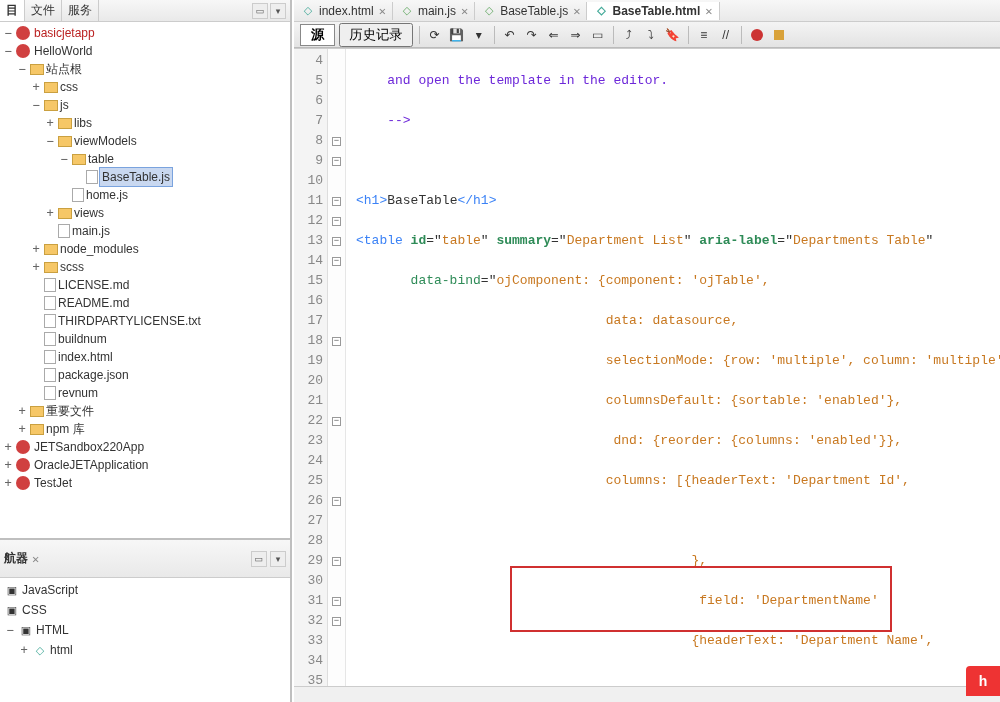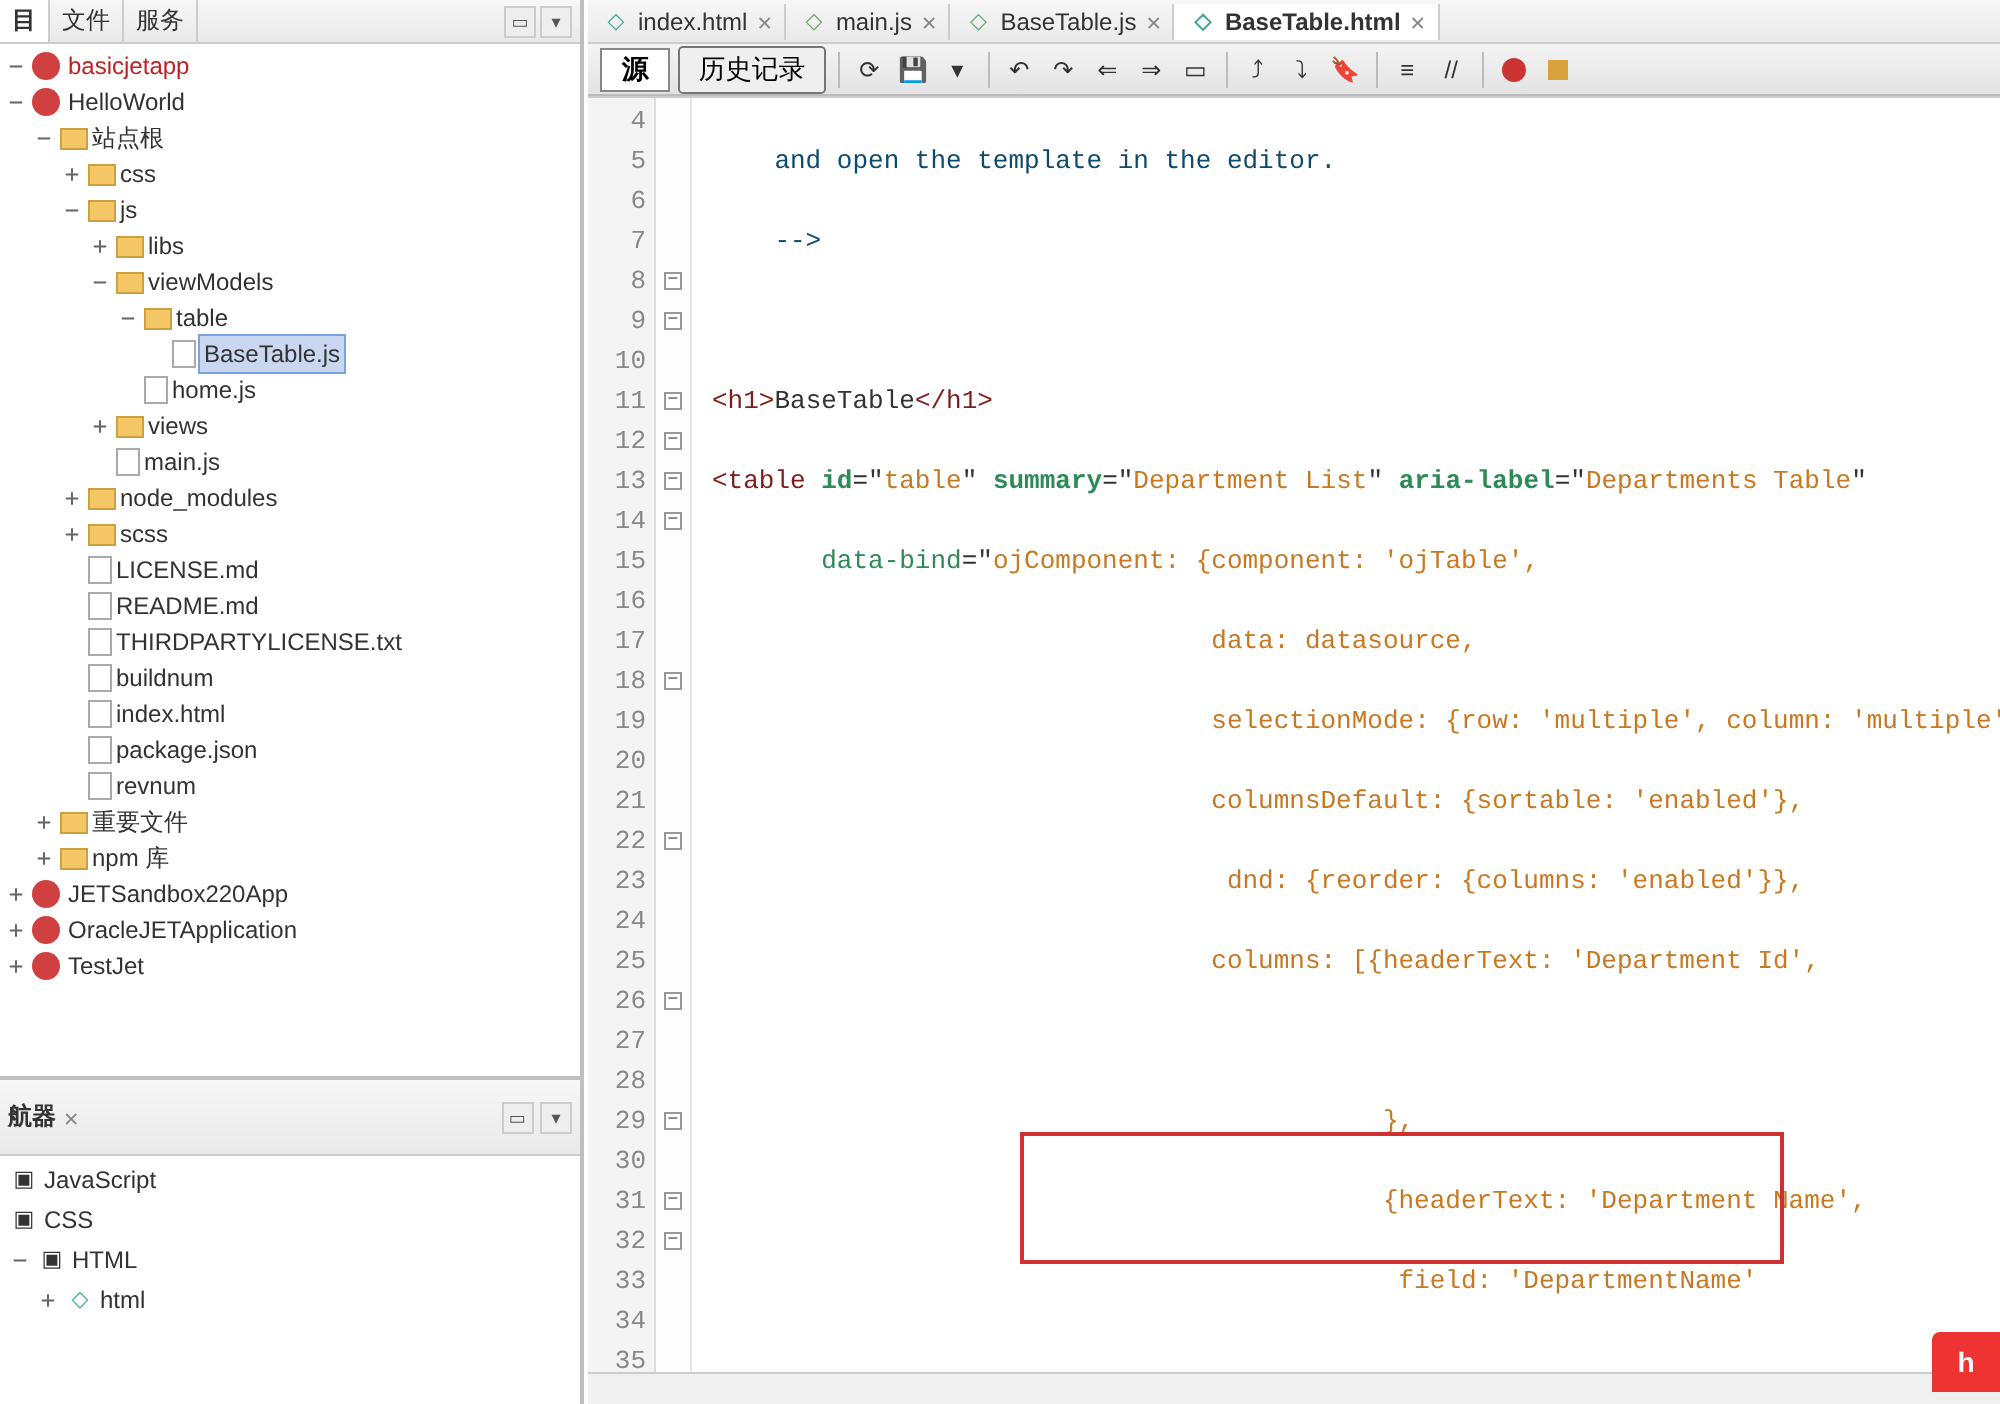--- a/index.html
+++ b/index.html
@@ -46,22 +46,22 @@
 .toolbar .sep { width:1px; height:18px; background:#bbb; margin:0 2px; }
 .tbicon { width:18px; height:18px; display:inline-flex; align-items:center; justify-content:center; border:1px solid transparent; }
 .record { width:12px;height:12px;border-radius:50%;background:#cc3333;display:inline-block;}
 .stop { width:10px;height:10px;background:#d9a23a;display:inline-block;}
 
 .editor { flex:1; display:flex; border-top:1px solid #ccc; overflow:hidden; font-family:"Courier New",monospace; font-size:13px; }
 .gutter { width:34px; background:#f4f4f4; border-right:1px solid #ddd; text-align:right; color:#888; padding:2px 4px 0 0; line-height:20px; }
 .foldcol { width:18px; background:#fdfdfd; border-right:1px solid #e6e6e6; padding-top:2px; line-height:20px; text-align:center; color:#999; font-size:10px; }
 .fbox { display:inline-block; width:9px; height:9px; border:1px solid #999; line-height:7px; font-size:9px; background:#fff; color:#555; }
 .code { flex:1; padding:2px 6px 0 10px; line-height:20px; white-space:pre; overflow:auto; position:relative; }
-.c-comment { color:#0c4a6e; }
-.c-tag { color:#7f1d1d; }
+.c-comment { color:#6d28d9; }
+.c-tag { color:#3b82f6; }
 .c-attr { color:#2e8b57; font-weight:bold; }
 .c-str { color:#c87820; }
 .c-bold { font-weight:normal; }
 
 .highlight-box { position:absolute; border:2px solid #d03030; pointer-events:none; }
 
 .watermark { position:absolute; right:0; bottom:6px; width:34px; height:30px; background:#e33; color:#fff; font-weight:bold; display:flex; align-items:center; justify-content:center; font-size:14px; border-top-left-radius:4px; }
 
 .sb-horiz { height:16px; background:#f0f0f0; border-top:1px solid #ccc; }
 
@@ -441,22 +441,22 @@
 <div class="codeline"><span class="c-tag">&lt;h1&gt;</span><span>BaseTable</span><span class="c-tag">&lt;/h1&gt;</span></div>
 <div class="codeline"><span class="c-tag">&lt;table </span><span class="c-attr">id</span><span>="</span><span class="c-str">table</span><span>" </span><span class="c-attr">summary</span><span>="</span><span class="c-str">Department List</span><span>" </span><span class="c-attr">aria-label</span><span>="</span><span class="c-str">Departments Table</span><span>"</span></div>
 <div class="codeline"><span>       </span><span class="c-attr c-bold">data-bind</span><span>="</span><span class="c-str">ojComponent: {component: </span><span class="c-str">'ojTable'</span><span class="c-str">,</span></div>
 <div class="codeline"><span class="c-str">                                data</span><span class="c-str">: datasource,</span></div>
 <div class="codeline"><span>                                </span><span class="c-str c-bold">selectionMode</span><span class="c-str">: {</span><span class="c-str">row</span><span class="c-str">: </span><span class="c-str">'multiple'</span><span class="c-str">, </span><span class="c-str">column</span><span class="c-str">: </span><span class="c-str">'multiple'</span></div>
 <div class="codeline"><span>                                </span><span class="c-str c-bold">columnsDefault</span><span class="c-str">: {</span><span class="c-str">sortable</span><span class="c-str">: </span><span class="c-str">'enabled'</span><span class="c-str">},</span></div>
 <div class="codeline"><span>                                 </span><span class="c-str c-bold">dnd</span><span class="c-str">: {</span><span class="c-str c-bold">reorder</span><span class="c-str">: {</span><span class="c-str">columns</span><span class="c-str">: </span><span class="c-str">'enabled'</span><span class="c-str">}},</span></div>
 <div class="codeline"><span class="c-str">                                columns: [{headerText: </span><span class="c-str">'Department Id'</span><span class="c-str">,</span></div>
 <div class="codeline">&nbsp;</div>
 <div class="codeline"><span class="c-str">                                           },</span></div>
+<div class="codeline"><span class="c-str">                                            field: </span><span class="c-str">'DepartmentName'</span></div>
 <div class="codeline"><span class="c-str">                                           {headerText: </span><span class="c-str">'Department Name'</span><span class="c-str">,</span></div>
-<div class="codeline"><span class="c-str">                                            field: </span><span class="c-str">'DepartmentName'</span></div>
 
 
 
 
 
 
 
 
 
 

